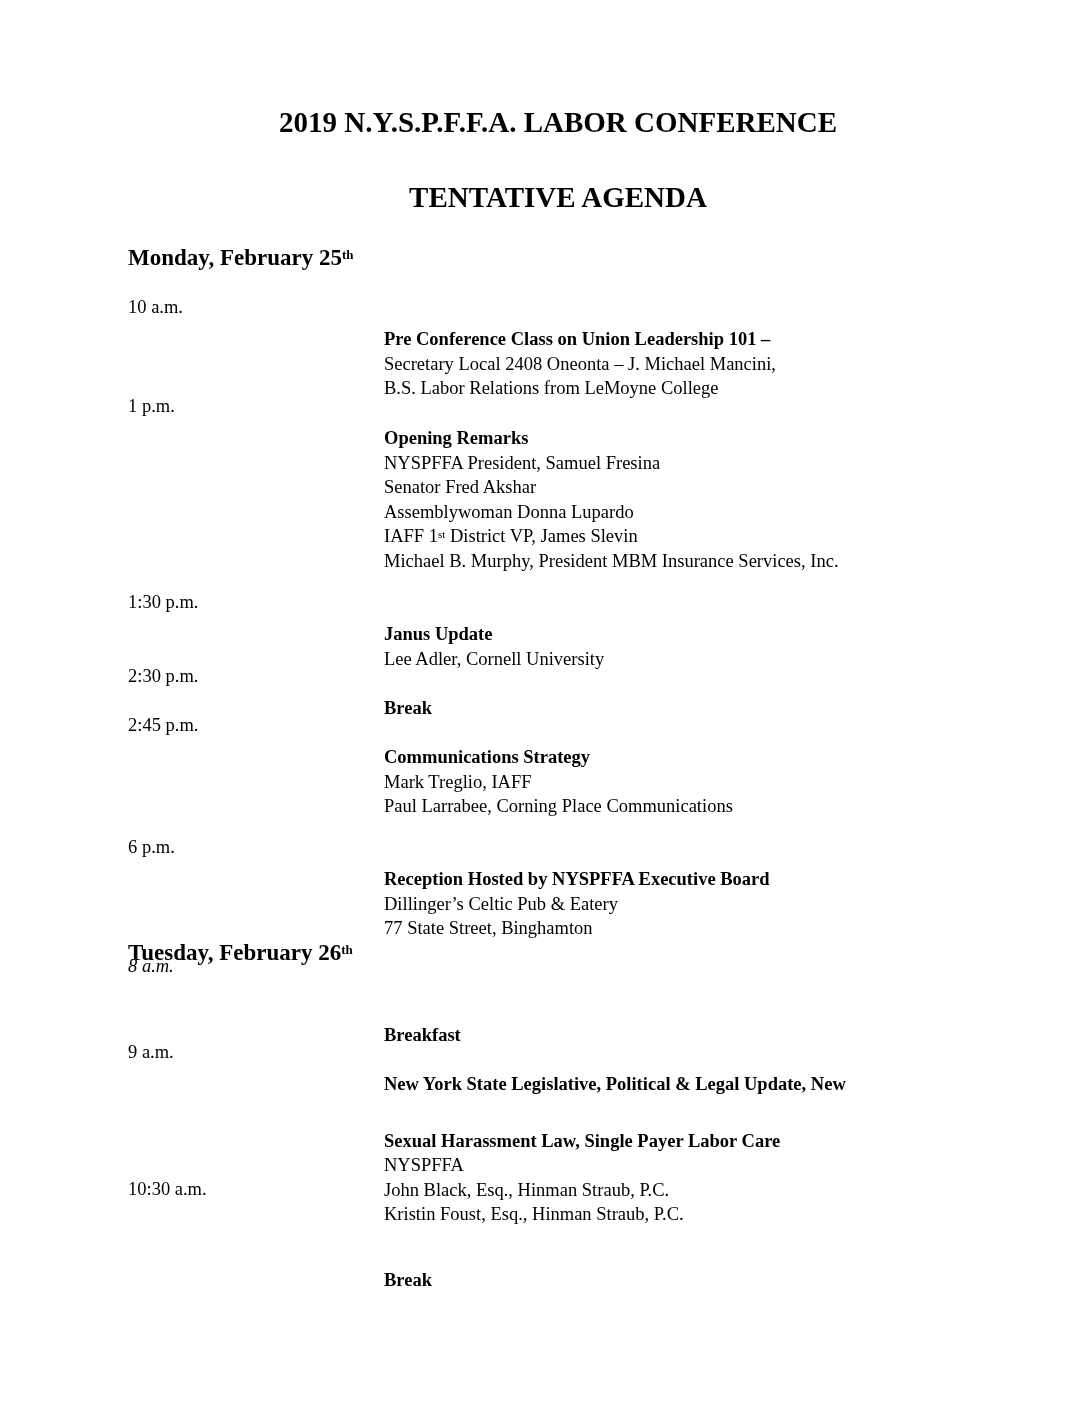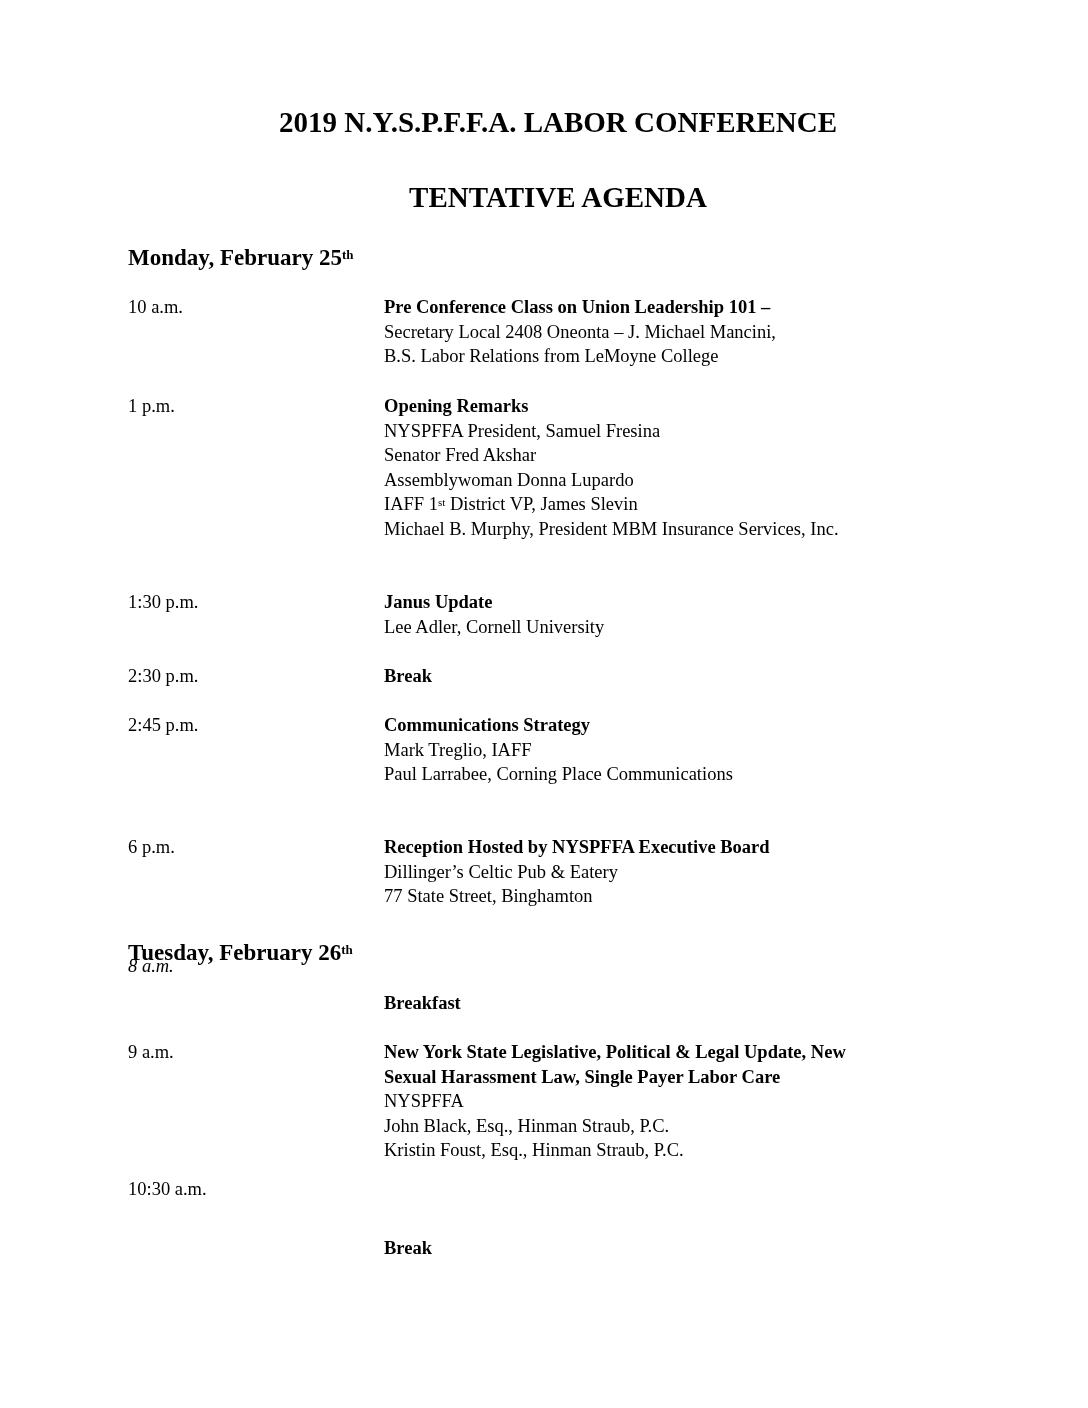--- a/index.html
+++ b/index.html
@@ -5,21 +5,21 @@
     html, body { margin: 0; padding: 0; background: #ffffff; }
     body { width: 1088px; height: 1408px; position: relative; overflow: hidden;
            font-family: "Liberation Serif", "DejaVu Serif", serif; color: #000; }
     .title { position: absolute; left: 0; width: 1088px; text-align: center;
              font-weight: bold; font-size: 29px; line-height: 34px; padding-left: 14px; }
     .day { position: absolute; left: 128px; font-weight: bold; font-size: 23px; line-height: 28px; }
     .day sup { font-size: 13px; vertical-align: top; position: relative; top: -3px; }
     .time { position: absolute; left: 128px; font-size: 18.5px; line-height: 24.6px; }
     .body { position: absolute; left: 384px; font-size: 18.5px; line-height: 24.6px; white-space: nowrap; }
     .body .line { display: block; }
-    .body .bold { font-weight: bold; }
+    .body .bold { font-weight: bold; margin-top: 32px; }
     sup.ord { font-size: 11px; vertical-align: top; position: relative; top: -2px; }
   </style>
 </head>
 <body>
 
 <div class="title" style="top:105px;">2019 N.Y.S.P.F.F.A. LABOR CONFERENCE</div>
 <div class="title" style="top:180px;">TENTATIVE AGENDA</div>
 
 <div class="day" style="top:244px;"><span>Monday, February 25</span><sup>th</sup></div>
 

